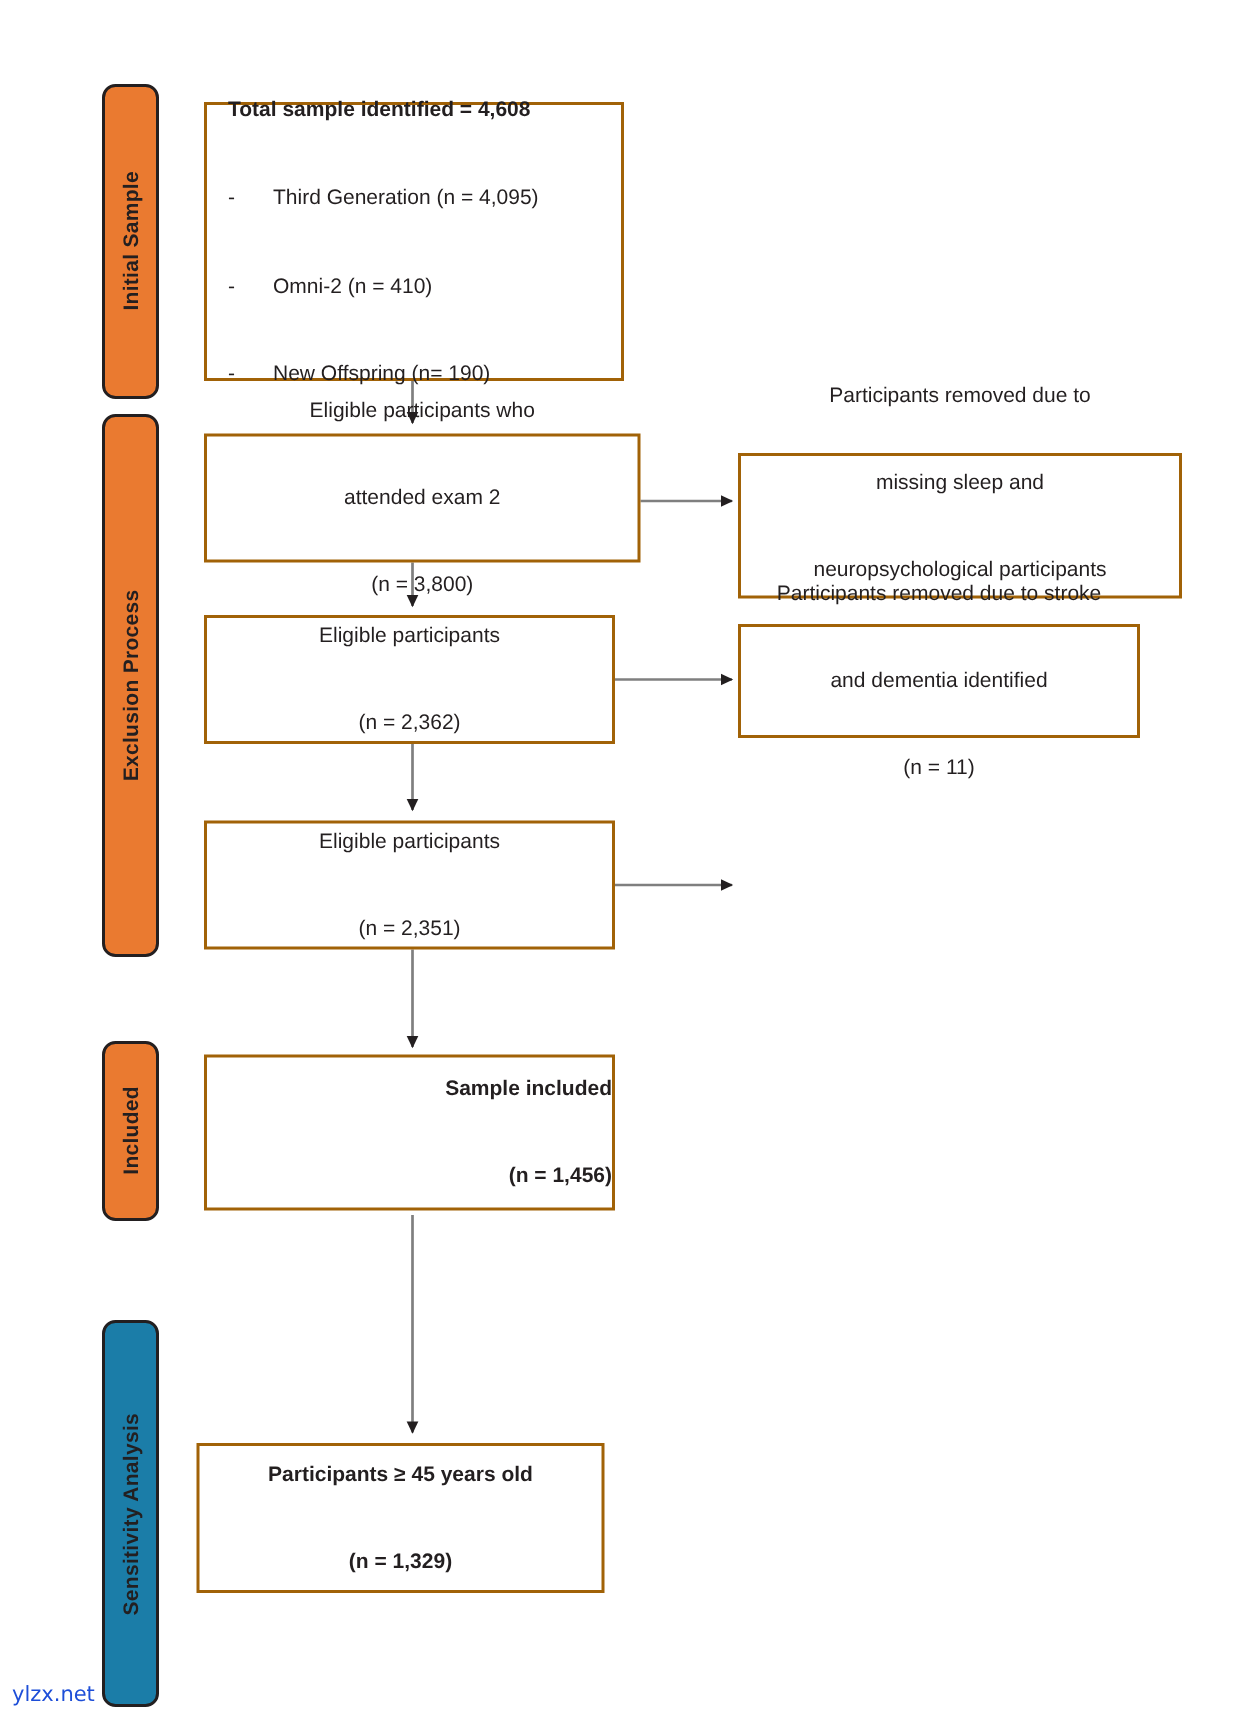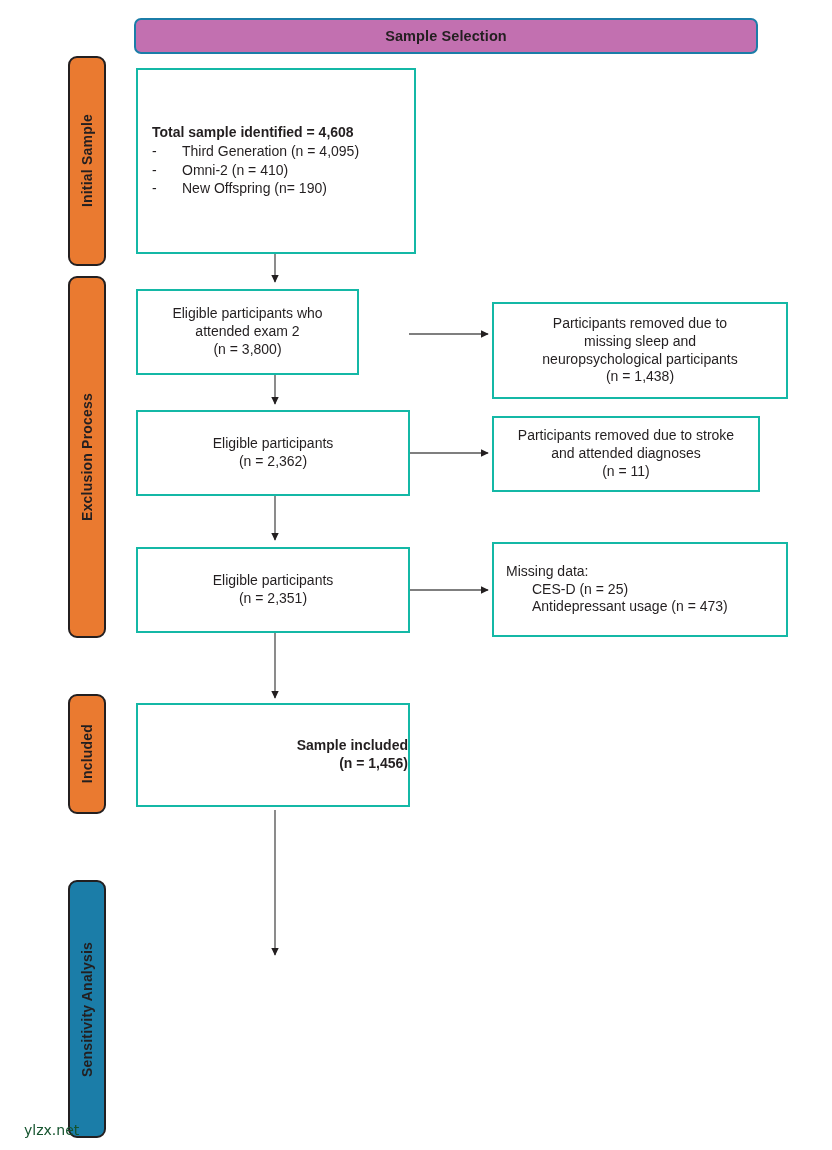--- a/index.html
+++ b/index.html
@@ -59,26 +59,27 @@
     color: #231f20;
     white-space: nowrap;
     letter-spacing: 0.2px;
   }
   .stage-orange { background: #ea7a30; }
   .stage-teal   { background: #1b7da8; }
 
   
   .flow-box {
     position: absolute;
-    border: 2px solid #14b8a6;
+    border: 2px solid #a16207;
     background: #ffffff;
     box-sizing: border-box;
     display: flex;
     flex-direction: column;
     justify-content: center;
+    gap: 40px;
   }
   .flow-box.center { align-items: center; text-align: center; }
   .flow-box.leftal { align-items: flex-start; text-align: left; }
   .flow-box .line {
     font-size: 14px;
     line-height: 1.27;
     color: #231f20;
     white-space: nowrap;
   }
   .flow-box .line.bold { font-weight: bold; }
@@ -98,35 +99,32 @@
     left: 0;
     top: 0;
     width: 832px;
     height: 1150px;
     pointer-events: none;
   }
 
   
   .watermark {
     position: absolute;
-    left: 24px;
+    left: 8px;
     top: 1122px;
     font-size: 14px;
-    color: #14532d;
+    color: #1d4ed8;
     font-family: "DejaVu Sans", sans-serif;
   }
 </style>
 </head>
 <body>
 
 <div id="page">
 
-  <div class="header-banner">
-    <span class="title">Sample Selection</span>
-  </div>
 
   <div class="stage-bar stage-orange" style="left:68px; top:56px; width:38px; height:210px;">
     <span class="stage-label">Initial Sample</span>
   </div>
 
   <div class="stage-bar stage-orange" style="left:68px; top:276px; width:38px; height:362px;">
     <span class="stage-label">Exclusion Process</span>
   </div>
 
   <div class="stage-bar stage-orange" style="left:68px; top:694px; width:38px; height:120px;">
@@ -170,56 +168,55 @@
     <div class="bullet-row">
       <span class="dash">-</span>
       <span>Omni-2 (n = 410)</span>
     </div>
     <div class="bullet-row">
       <span class="dash">-</span>
       <span>New Offspring (n= 190)</span>
     </div>
   </div>
 
-  <div class="flow-box center" style="left:136px; top:289px; width:223px; height:86px;">
+  <div class="flow-box center" style="left:136px; top:289px; width:291px; height:86px;">
     <div class="line">Eligible participants who</div>
     <div class="line">attended exam 2</div>
     <div class="line">(n = 3,800)</div>
   </div>
 
   <div class="flow-box center" style="left:492px; top:286px; width:296px; height:97px;margin-top:16px;">
     <div class="line">Participants removed due to</div>
     <div class="line">missing sleep and</div>
     <div class="line">neuropsychological participants</div>
     <div class="line">(n = 1,438)</div>
   </div>
 
   <div class="flow-box center" style="left:136px; top:410px; width:274px; height:86px;">
     <div class="line">Eligible participants</div>
     <div class="line">(n = 2,362)</div>
   </div>
 
   <div class="flow-box center" style="left:492px; top:416px; width:268px; height:76px;">
     <div class="line">Participants removed due to stroke</div>
-    <div class="line">and attended diagnoses</div>
+    <div class="line">and dementia identified</div>
     <div class="line">(n = 11)</div>
   </div>
 
   <div class="flow-box center" style="left:136px; top:547px; width:274px; height:86px;">
     <div class="line">Eligible participants</div>
     <div class="line">(n = 2,351)</div>
   </div>
 
-  <div class="flow-box leftal" style="left:492px; top:542px; width:296px; height:95px; padding:0 12px;">
-    <div class="line">Missing data:</div>
-    <div class="line indent-1">CES-D (n = 25)</div>
-    <div class="line indent-1">Antidepressant usage (n = 473)</div>
-  </div>
 
   <div class="flow-box center" style="left:136px; top:703px; width:274px; height:104px;align-items:flex-end;">
     <div class="line bold">Sample included</div>
     <div class="line bold">(n = 1,456)</div>
   </div>
 
+  <div class="flow-box center" style="left:131px; top:962px; width:272px; height:100px;">
+    <div class="line bold">Participants ≥ 45 years old</div>
+    <div class="line bold">(n = 1,329)</div>
+  </div>
 
   <div class="watermark">ylzx.net</div>
 
 </div>
 
 </body></html>

